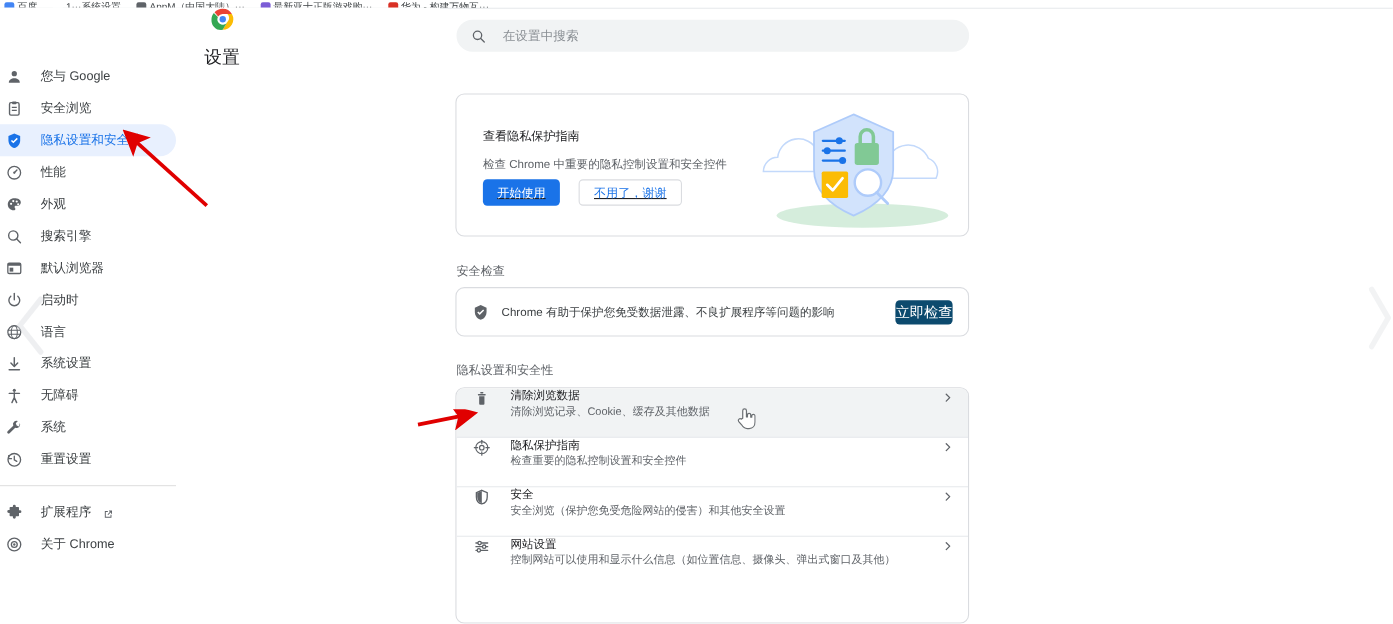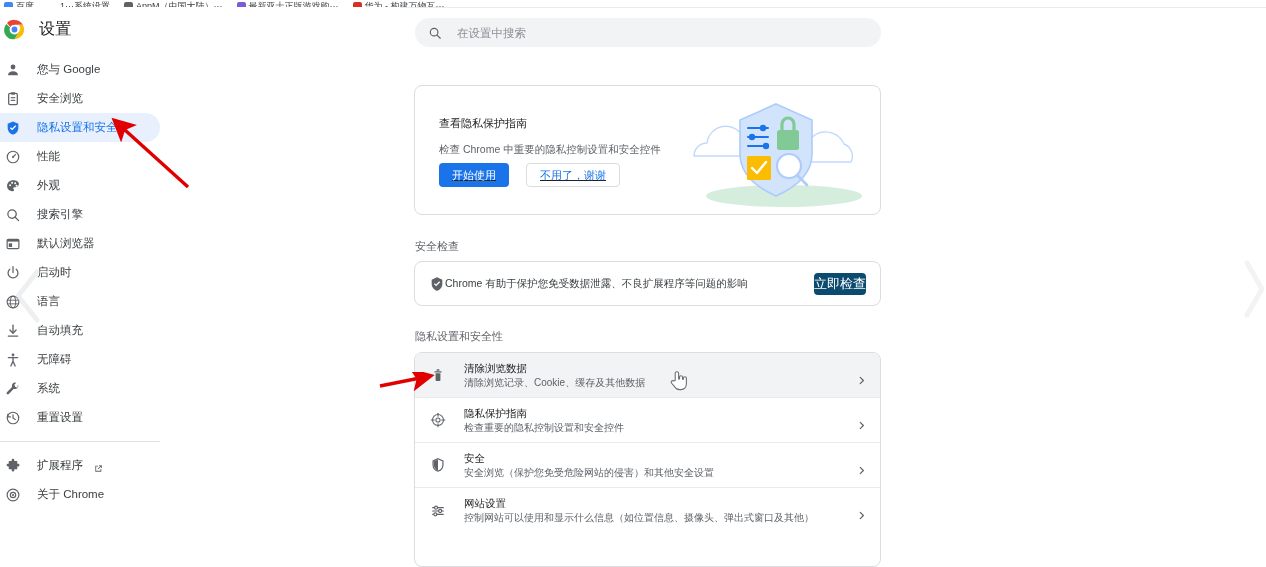--- a/index.html
+++ b/index.html
@@ -21,21 +21,21 @@
   .bm{display:flex;align-items:center;gap:3px;height:13px;margin-bottom:-6px;}
   .bm-ico{width:9px;height:9px;border-radius:2px;flex:none;}
   .bm-txt{font-size:9px;color:#3c4043;white-space:nowrap;line-height:9px;}
 
   
   #sidebar{
     position:absolute;left:0;top:7px;width:400px;height:560px;
     background:#ffffff;overflow:hidden;
   }
   #settings-header{
-    display:flex;align-items:center;height:45px;padding-left:4px;gap:14px;
+    display:flex;align-items:center;height:45px;padding-left:4px;gap:14px;flex-direction:column;
   }
   #chrome-logo{width:21px;height:21px;flex:none;}
   #settings-title{font-size:16px;color:#202124;letter-spacing:.3px;}
 
   .nav-list{margin-top:3px;}
   .nav-item{
     position:relative;display:flex;align-items:center;height:29px;
     width:160px;padding-left:4px;box-sizing:border-box;cursor:pointer;
     border-top-right-radius:15px;border-bottom-right-radius:15px;
   }
@@ -94,31 +94,31 @@
   
   .card{
     position:absolute;left:14px;width:467px;background:#fff;
     border:1px solid #dadce0;border-radius:8px;box-sizing:border-box;overflow:hidden;
   }
 
   
   #safety-card{top:254px;height:45px;}
   #safety-row{display:flex;align-items:center;height:100%;padding:0 14px;box-sizing:border-box;}
   #safety-ico{width:16px;height:16px;flex:none;}
-  #safety-text{font-size:10.5px;color:#3c4043;margin-left:0;white-space:nowrap;flex:1;}
+  #safety-text{font-size:10.5px;color:#3c4043;margin-left:11px;white-space:nowrap;flex:1;}
   #safety-btn{
     background:#0c4a6e;color:#fff;border:0;border-radius:4px;height:22px;
     padding:0 0;font-size:13px;cursor:pointer;white-space:nowrap;
     font-family:"Liberation Sans","DejaVu Sans",sans-serif;
   }
 
   
   #privacy-card{top:345px;height:215px;}
   .list-row{
-    display:flex;align-items:center;height:45px;padding:0 14px;box-sizing:border-box;
+    display:flex;align-items:flex-start;height:45px;padding:0 14px;box-sizing:border-box;
     border-bottom:1px solid #e8eaed;cursor:pointer;position:relative;
   }
   .list-row:last-child{border-bottom:0;}
   .list-row.hover{background:#f1f3f4;}
   .row-ico{width:17px;height:17px;flex:none;display:flex;align-items:center;justify-content:center;}
   .row-txt{margin-left:18px;flex:1;min-width:0;}
   .row-title{font-size:10.5px;color:#202124;white-space:nowrap;line-height:14px;}
   .row-sub{font-size:10px;color:#5f6368;white-space:nowrap;line-height:14px;margin-top:1px;}
   .row-chevron{width:9px;height:9px;flex:none;color:#5f6368;}
 
@@ -261,21 +261,21 @@
         <span class="nav-label">语言</span>
       </div>
       <div class="nav-item">
         <span class="nav-ico">
           <svg viewBox="0 0 24 24" width="16" height="16">
             <line x1="12" y1="3.2" x2="12" y2="14.4" stroke="#5f6368" stroke-width="2" stroke-linecap="round"></line>
             <path d="M7.4 10.6 L12 15.3 L16.6 10.6" fill="none" stroke="#5f6368" stroke-width="2" stroke-linecap="round" stroke-linejoin="round"></path>
             <line x1="5" y1="19.6" x2="19" y2="19.6" stroke="#5f6368" stroke-width="2" stroke-linecap="round"></line>
           </svg>
         </span>
-        <span class="nav-label">自动填充</span>
+        <span class="nav-label">系统设置</span>
       </div>
       <div class="nav-item">
         <span class="nav-ico">
           <svg viewBox="0 0 24 24" width="16" height="16">
             <circle cx="12" cy="4.3" r="2.1" fill="#5f6368"></circle>
             <path d="M5 8.4 H19" stroke="#5f6368" stroke-width="2" stroke-linecap="round"></path>
             <path d="M12 7.6 V14 M12 14 L8.8 21 M12 14 L15.2 21" fill="none" stroke="#5f6368" stroke-width="2" stroke-linecap="round"></path>
           </svg>
         </span>
         <span class="nav-label">无障碍</span>

